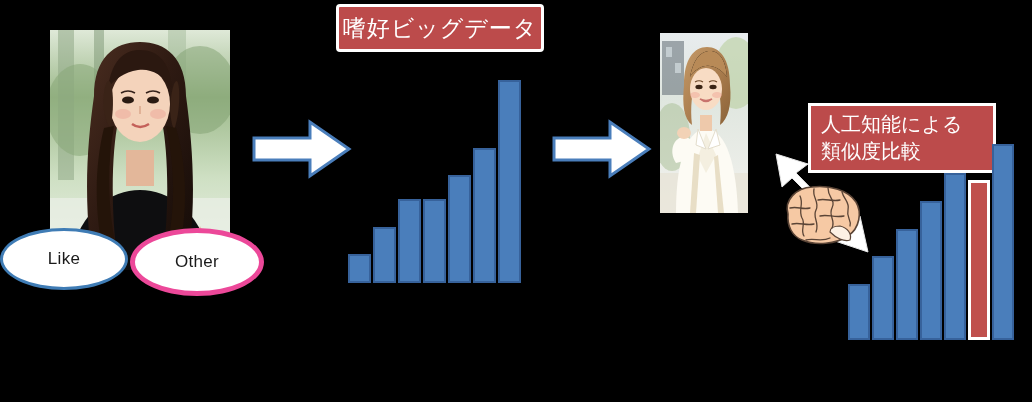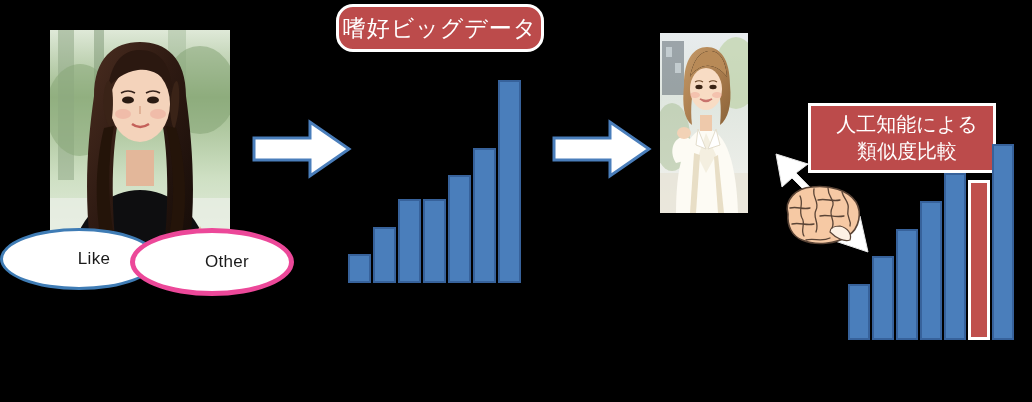--- a/index.html
+++ b/index.html
@@ -7,32 +7,32 @@
        font-family:"Liberation Sans","DejaVu Sans",sans-serif;}
   #stage{position:absolute;left:0;top:0;width:1032px;height:402px;background:#000;}
 
   
   .photo1{position:absolute;left:50px;top:30px;width:180px;height:240px;overflow:hidden;}
   .photo2{position:absolute;left:660px;top:33px;width:88px;height:180px;overflow:hidden;}
 
   
   .pill{position:absolute;background:#fff;border-radius:50%;
         display:flex;align-items:center;justify-content:center;
-        color:#1a1a1a;font-size:17px;letter-spacing:.3px;padding-left:30px;}
+        color:#1a1a1a;font-size:17px;letter-spacing:.3px;}
   .pill-like{left:0px;top:228px;width:122px;height:56px;border:3px solid #3f7cb5;}
   .pill-other{left:130px;top:228px;width:124px;height:58px;border:5px solid #ec4899;}
 
   
   .label-big{position:absolute;left:336px;top:4px;width:208px;height:48px;
-     background:#bc4b4b;border:3px solid #ffffff;border-radius:17px;
+     background:#bc4b4b;border:3px solid #ffffff;border-radius:4px;
      display:flex;align-items:center;justify-content:center;
      color:#fff;font-size:23px;letter-spacing:1px;box-sizing:border-box;}
   .label-ai{position:absolute;left:808px;top:103px;width:188px;height:70px;
      background:#bc4b4b;border:3px solid #ffffff;
-     display:flex;flex-direction:column;align-items:center;justify-content:center;
+     display:flex;flex-direction:column;align-items:flex-start;justify-content:center;
      padding:0 0 0 10px;color:#fff;font-size:20px;line-height:1.35;
      box-sizing:border-box;}
 
   
   .arrow-r{position:absolute;}
 
   
   .chart{position:absolute;}
   .bar{position:absolute;bottom:0;background:#4a7ebb;border:2px solid #37629b;
        box-sizing:border-box;}

